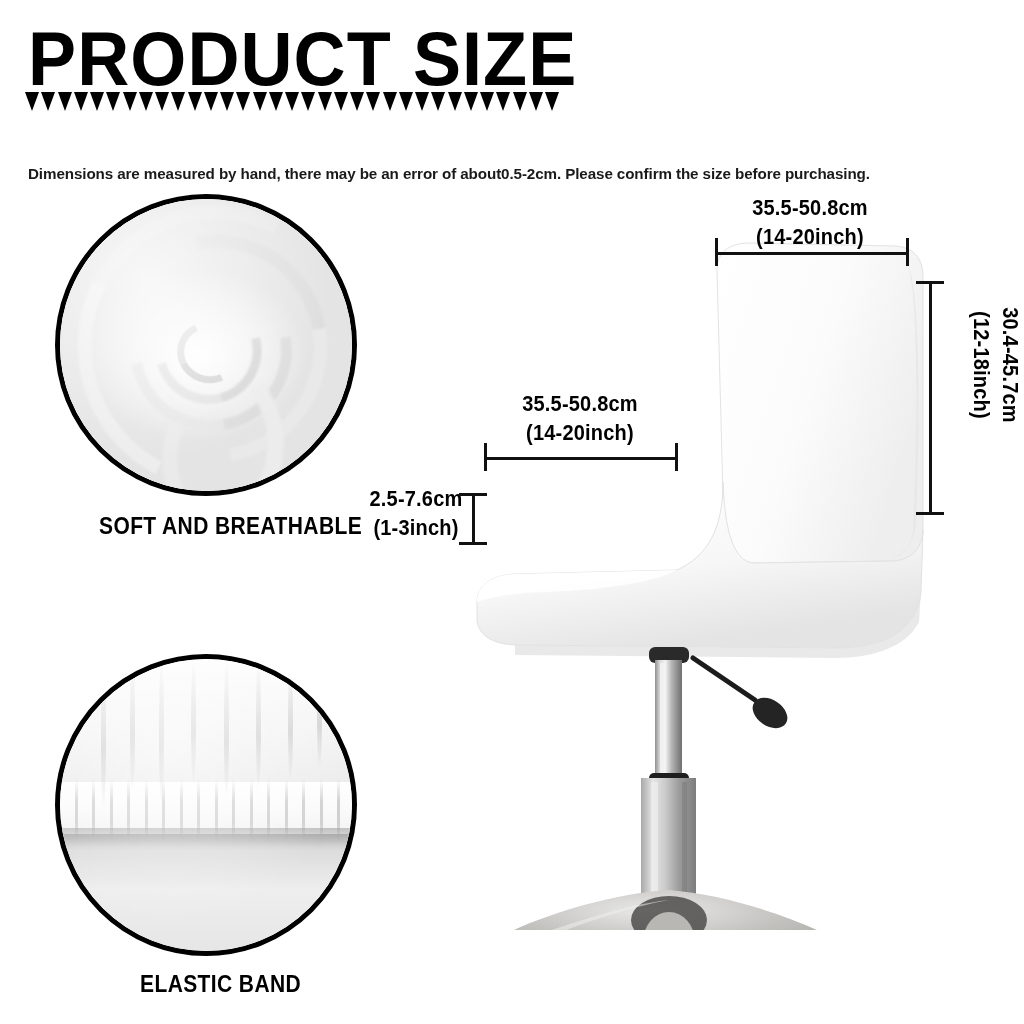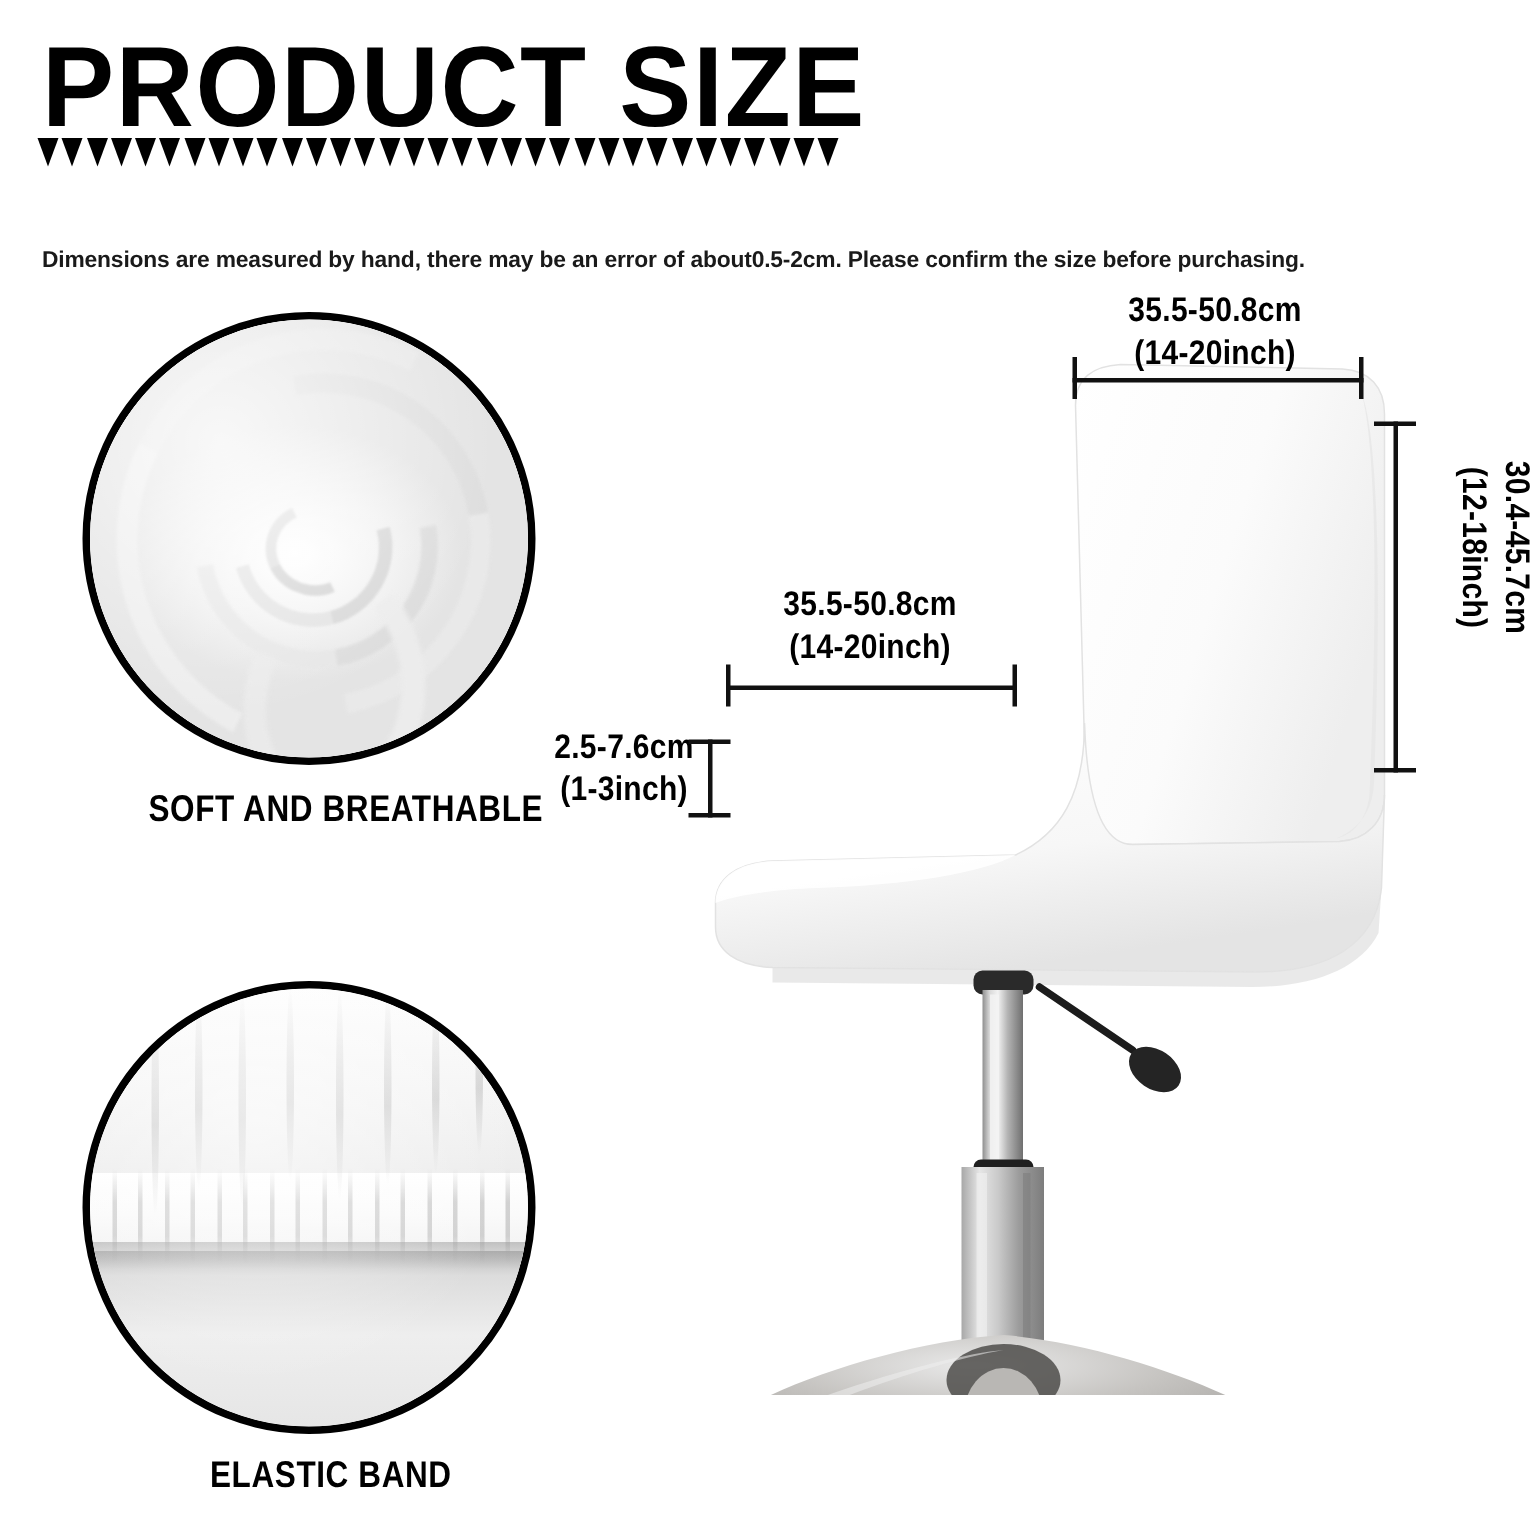--- a/index.html
+++ b/index.html
@@ -222,21 +222,21 @@
       <div class="tri"></div>
       <div class="tri"></div>
       <div class="tri"></div>
       <div class="tri"></div>
       <div class="tri"></div>
       <div class="tri"></div>
     </div>
   <div id="subtitle">Dimensions are measured by hand, there may be an error of about0.5-2cm. Please confirm the size before purchasing.</div>
 </div>
 
-<div class="feature-block" style="left:55px; top:208px; width:320px; height:350px;text-align:center;">
+<div class="feature-block" style="left:55px; top:194px; width:320px; height:350px;text-align:center;">
   <div class="circle-frame" style="left:0; top:0; width:292px; height:292px;">
     <div class="circle-inner">
       <div class="swirl-bg"></div>
 
       <div class="swirl-arc" style="left:6%; top:2%; width:86%; height:88%; border-width:14px; border-top-color:#e8e8e8; border-left-color:#ededed; transform:rotate(-18deg); filter:blur(1.2px);"></div>
       <div class="swirl-arc" style="left:14%; top:12%; width:68%; height:70%; border-width:13px; border-top-color:#dedede; border-right-color:#e9e9e9; transform:rotate(35deg); filter:blur(1.1px);"></div>
       <div class="swirl-arc" style="left:24%; top:24%; width:48%; height:48%; border-width:11px; border-bottom-color:#dcdcdc; border-left-color:#e6e6e6; transform:rotate(-55deg); filter:blur(1px);"></div>
       <div class="swirl-arc" style="left:33%; top:34%; width:30%; height:30%; border-width:9px; border-top-color:#d6d6d6; border-right-color:#e2e2e2; transform:rotate(120deg); filter:blur(0.8px);"></div>
       <div class="swirl-arc" style="left:40%; top:42%; width:17%; height:16%; border-width:7px; border-bottom-color:#d2d2d2; border-left-color:#dddddd; transform:rotate(20deg); filter:blur(0.6px);"></div>
       <div class="swirl-arc" style="left:-4%; top:46%; width:70%; height:62%; border-width:16px; border-bottom-color:#e3e3e3; border-right-color:#ececec; transform:rotate(10deg); filter:blur(1.4px);"></div>

